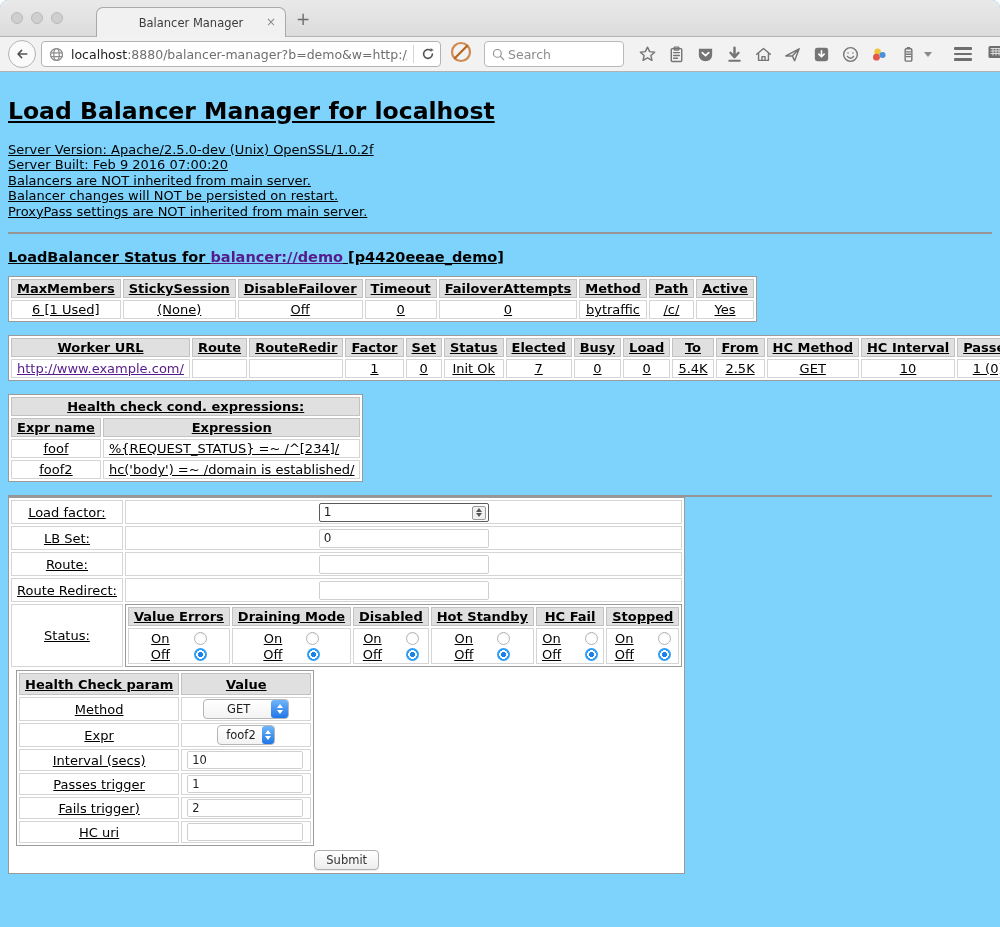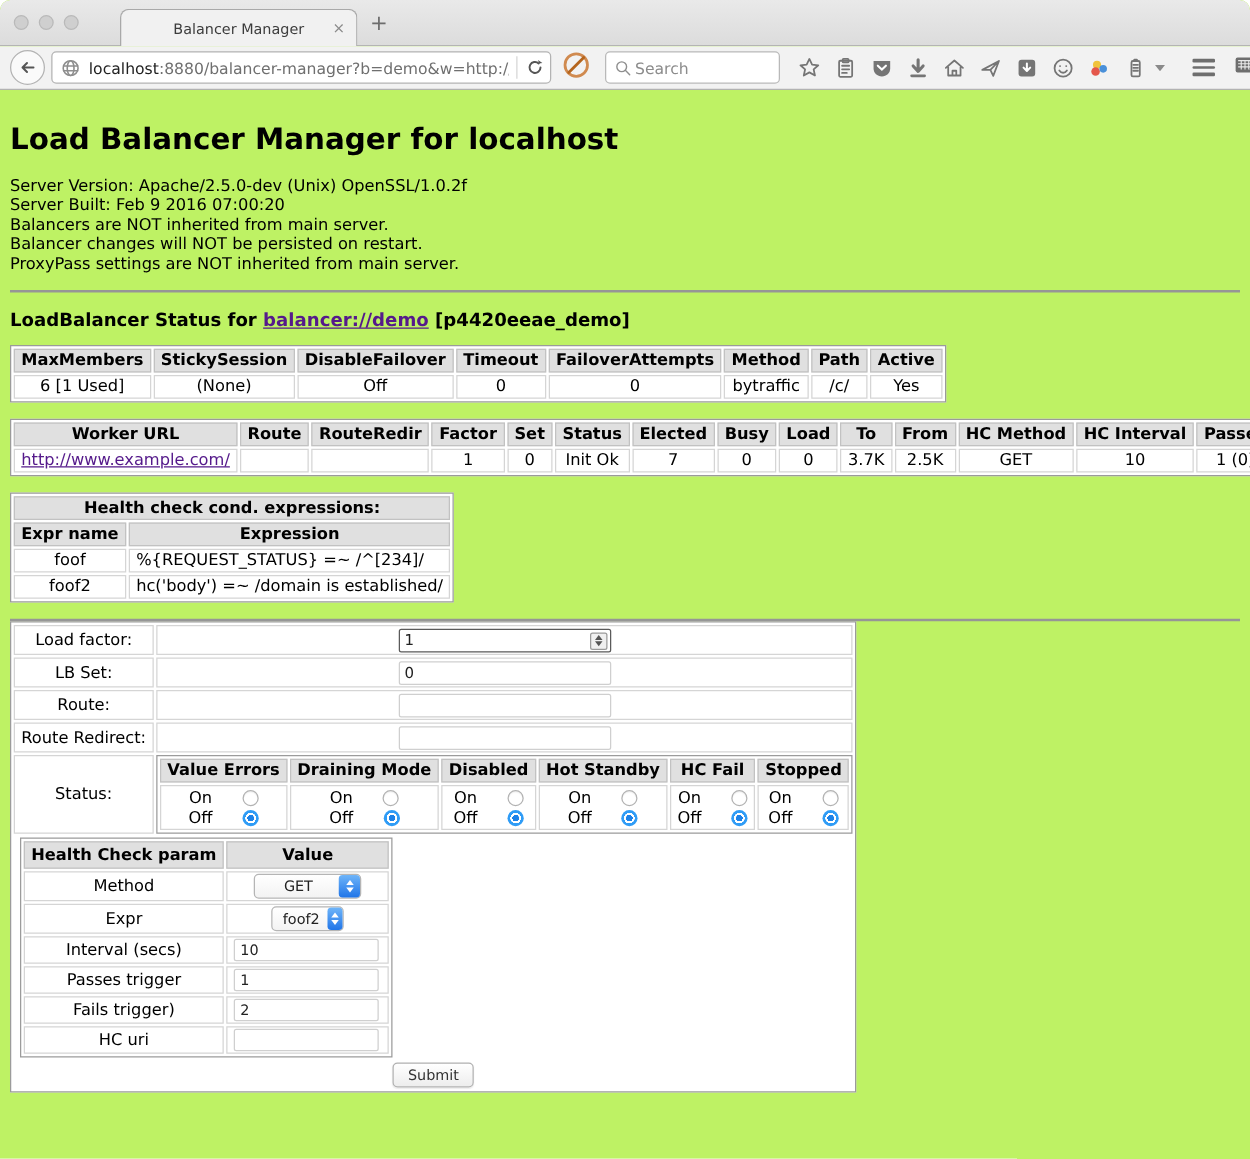--- a/index.html
+++ b/index.html
@@ -1,18 +1,18 @@
 <!DOCTYPE html>
 <html><head>
 <meta charset="utf-8">
 <style>
   * { box-sizing: border-box; }
   html,body { margin:0; padding:0; background:#fff; }
   body { font-family:"DejaVu Sans", sans-serif; width:1000px; }
-  .window { width:1000px; height:927px; border-radius:8px 8px 0 0; overflow:hidden; background:#bef264; }
+  .window { width:1000px; height:927px; border-radius:8px 8px 0 0; overflow:hidden; background:#7dd3fc; }
 
   
   .titlebar { position:relative; height:37px; background:linear-gradient(#e9e9e9,#dcdcdc); border-bottom:1px solid #b4b4b4; border-radius:8px 8px 0 0; }
   .traffic { position:absolute; top:12px; left:11px; display:flex; gap:8px; }
   .traffic span { width:12px; height:12px; border-radius:50%; background:#cfcfcf; border:1px solid #b9b9b9; }
   .tab { position:absolute; left:96px; top:7px; width:190px; height:30px; background:#f1f1f1; border:1px solid #a9a9a9; border-bottom:none; border-radius:7px 7px 0 0; display:flex; align-items:center; justify-content:center; font-size:11.5px; color:#3c3c3c; }
   .tab-close { position:absolute; right:9px; top:8px; color:#8a8a8a; font-size:12px; line-height:12px; }
   .newtab { position:absolute; left:296px; top:11px; color:#6d6d6d; font-size:17px; line-height:17px; }
 
   .navbar { position:relative; height:35px; background:#f2f2f2; border-bottom:1px solid #b2b2b2; display:flex; align-items:center; padding:0 8px; }
@@ -27,21 +27,21 @@
   .searchbar input { border:none; outline:none; width:100px; font-size:12.5px; color:#333; font-family:"DejaVu Sans",sans-serif; background:transparent; }
   .searchbar input::placeholder { color:#8c8c8c; }
   .nav-icons { display:flex; align-items:center; gap:9px; margin-left:13px; }
   .nav-icons .ic { width:20px; height:20px; display:flex; align-items:center; justify-content:center; }
   .caret-down { width:0; height:0; border-left:4px solid transparent; border-right:4px solid transparent; border-top:5px solid #8a8a8a; margin-left:-3px; }
   .menu-group { display:flex; align-items:center; gap:14px; margin-left:22px; }
   .hamburger { display:flex; flex-direction:column; gap:3px; }
   .hamburger i { width:18px; height:2.5px; background:#6e6e6e; border-radius:1px; }
 
   
-  .content { padding:2px 8px 0 8px; color:#000; }
+  .content { padding:2px 8px 0 8px; color:#000;text-decoration:underline; }
   h1 { font-size:23.5px; font-weight:bold; margin:23px 0 17px 0; letter-spacing:0; }
   .info { font-size:13px; line-height:15.4px; margin-bottom:13px; }
   hr.rule { border:none; height:2px; background:#969696; margin:0 0 0 0; }
   .h3 { font-size:14.5px; font-weight:bold; margin:15px 0 11px 0; }
   a.vlink { color:#551a8b; text-decoration:underline; }
 
   table.apache { border-collapse:separate; border-spacing:2px; border:1px solid #9b9b9b; background:#fff; font-size:13px; margin-bottom:13px; }
   table.apache th { background:#e0e0e0; border:1px solid #c2c2c2; font-weight:bold; padding:1px 5px; text-align:center; white-space:nowrap; }
   table.apache td { border:1px solid #d5d5d5; padding:1px 5px; text-align:center; white-space:nowrap;margin-top:26px; }
   table.apache td.left { text-align:left; }
@@ -274,21 +274,21 @@
       <tr>
         <td class="left"><a class="vlink" href="#">http://www.example.com/</a></td>
         <td></td>
         <td></td>
         <td>1</td>
         <td>0</td>
         <td>Init Ok</td>
         <td>7</td>
         <td>0</td>
         <td>0</td>
-        <td>3.7K</td>
+        <td>5.4K</td>
         <td>2.5K</td>
         <td>GET</td>
         <td>10</td>
         <td>1 (0)</td>
 
       </tr>
     </tbody>
       </table>
 
     <table class="apache">

